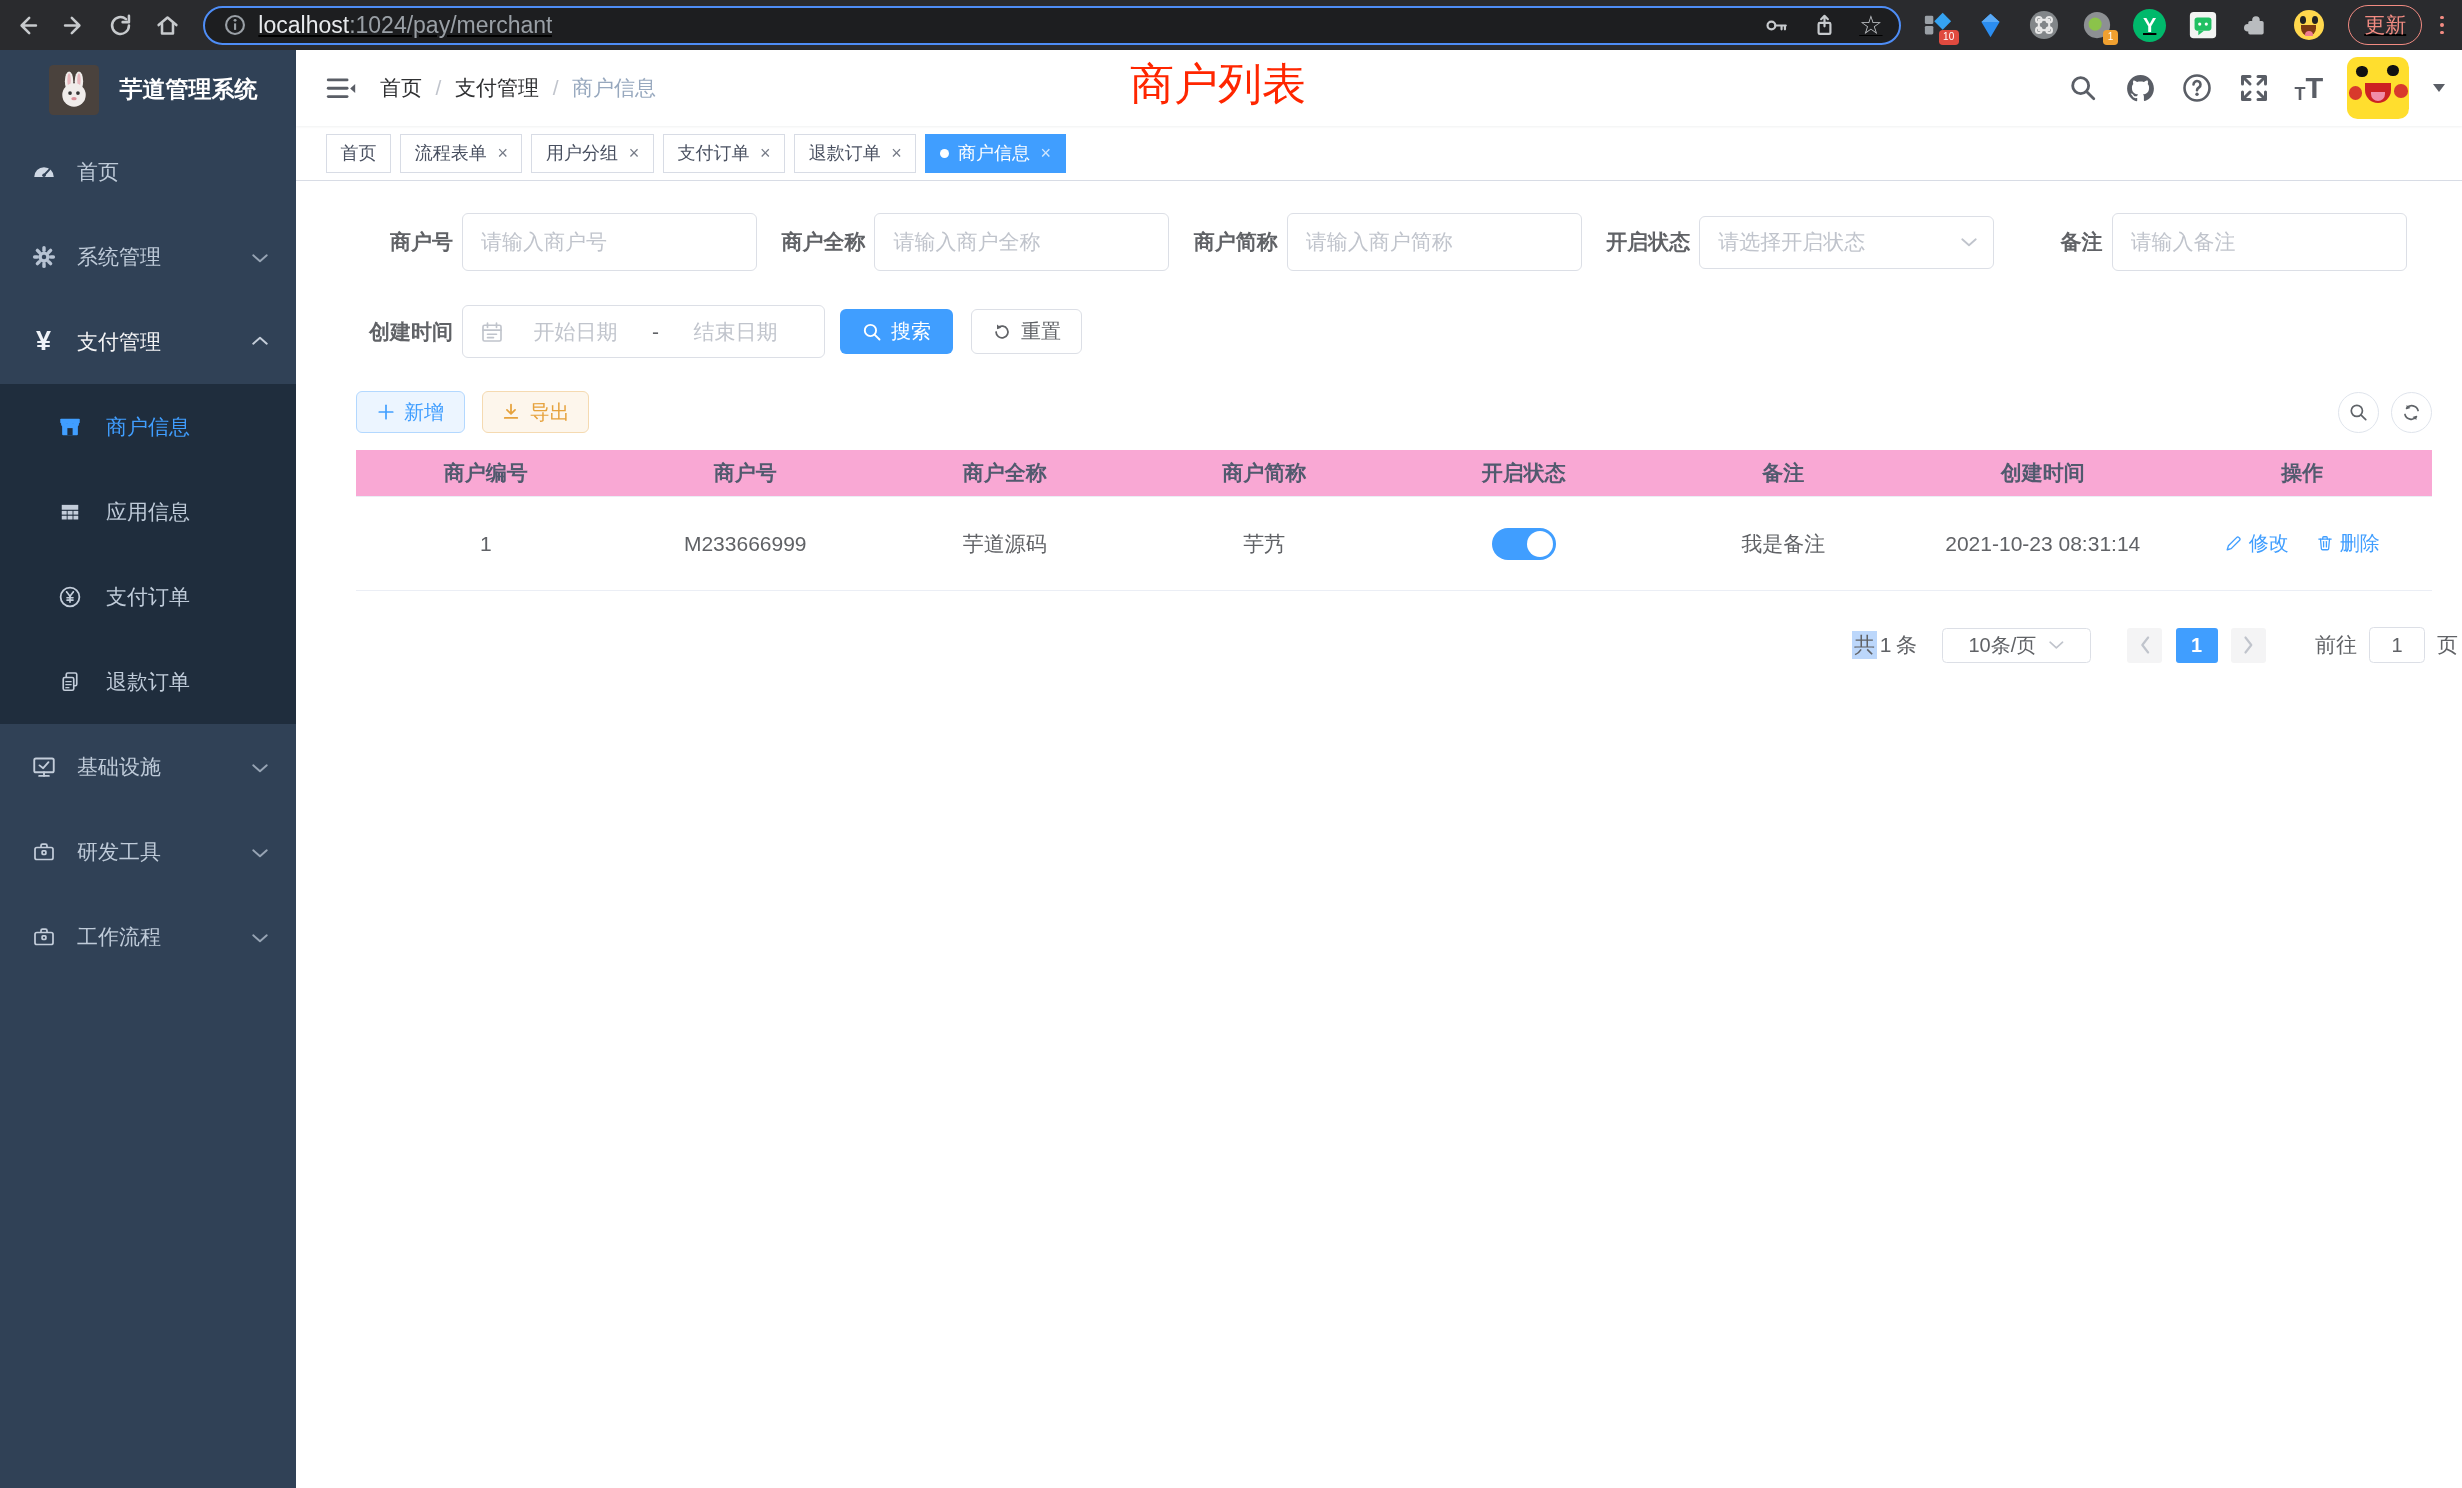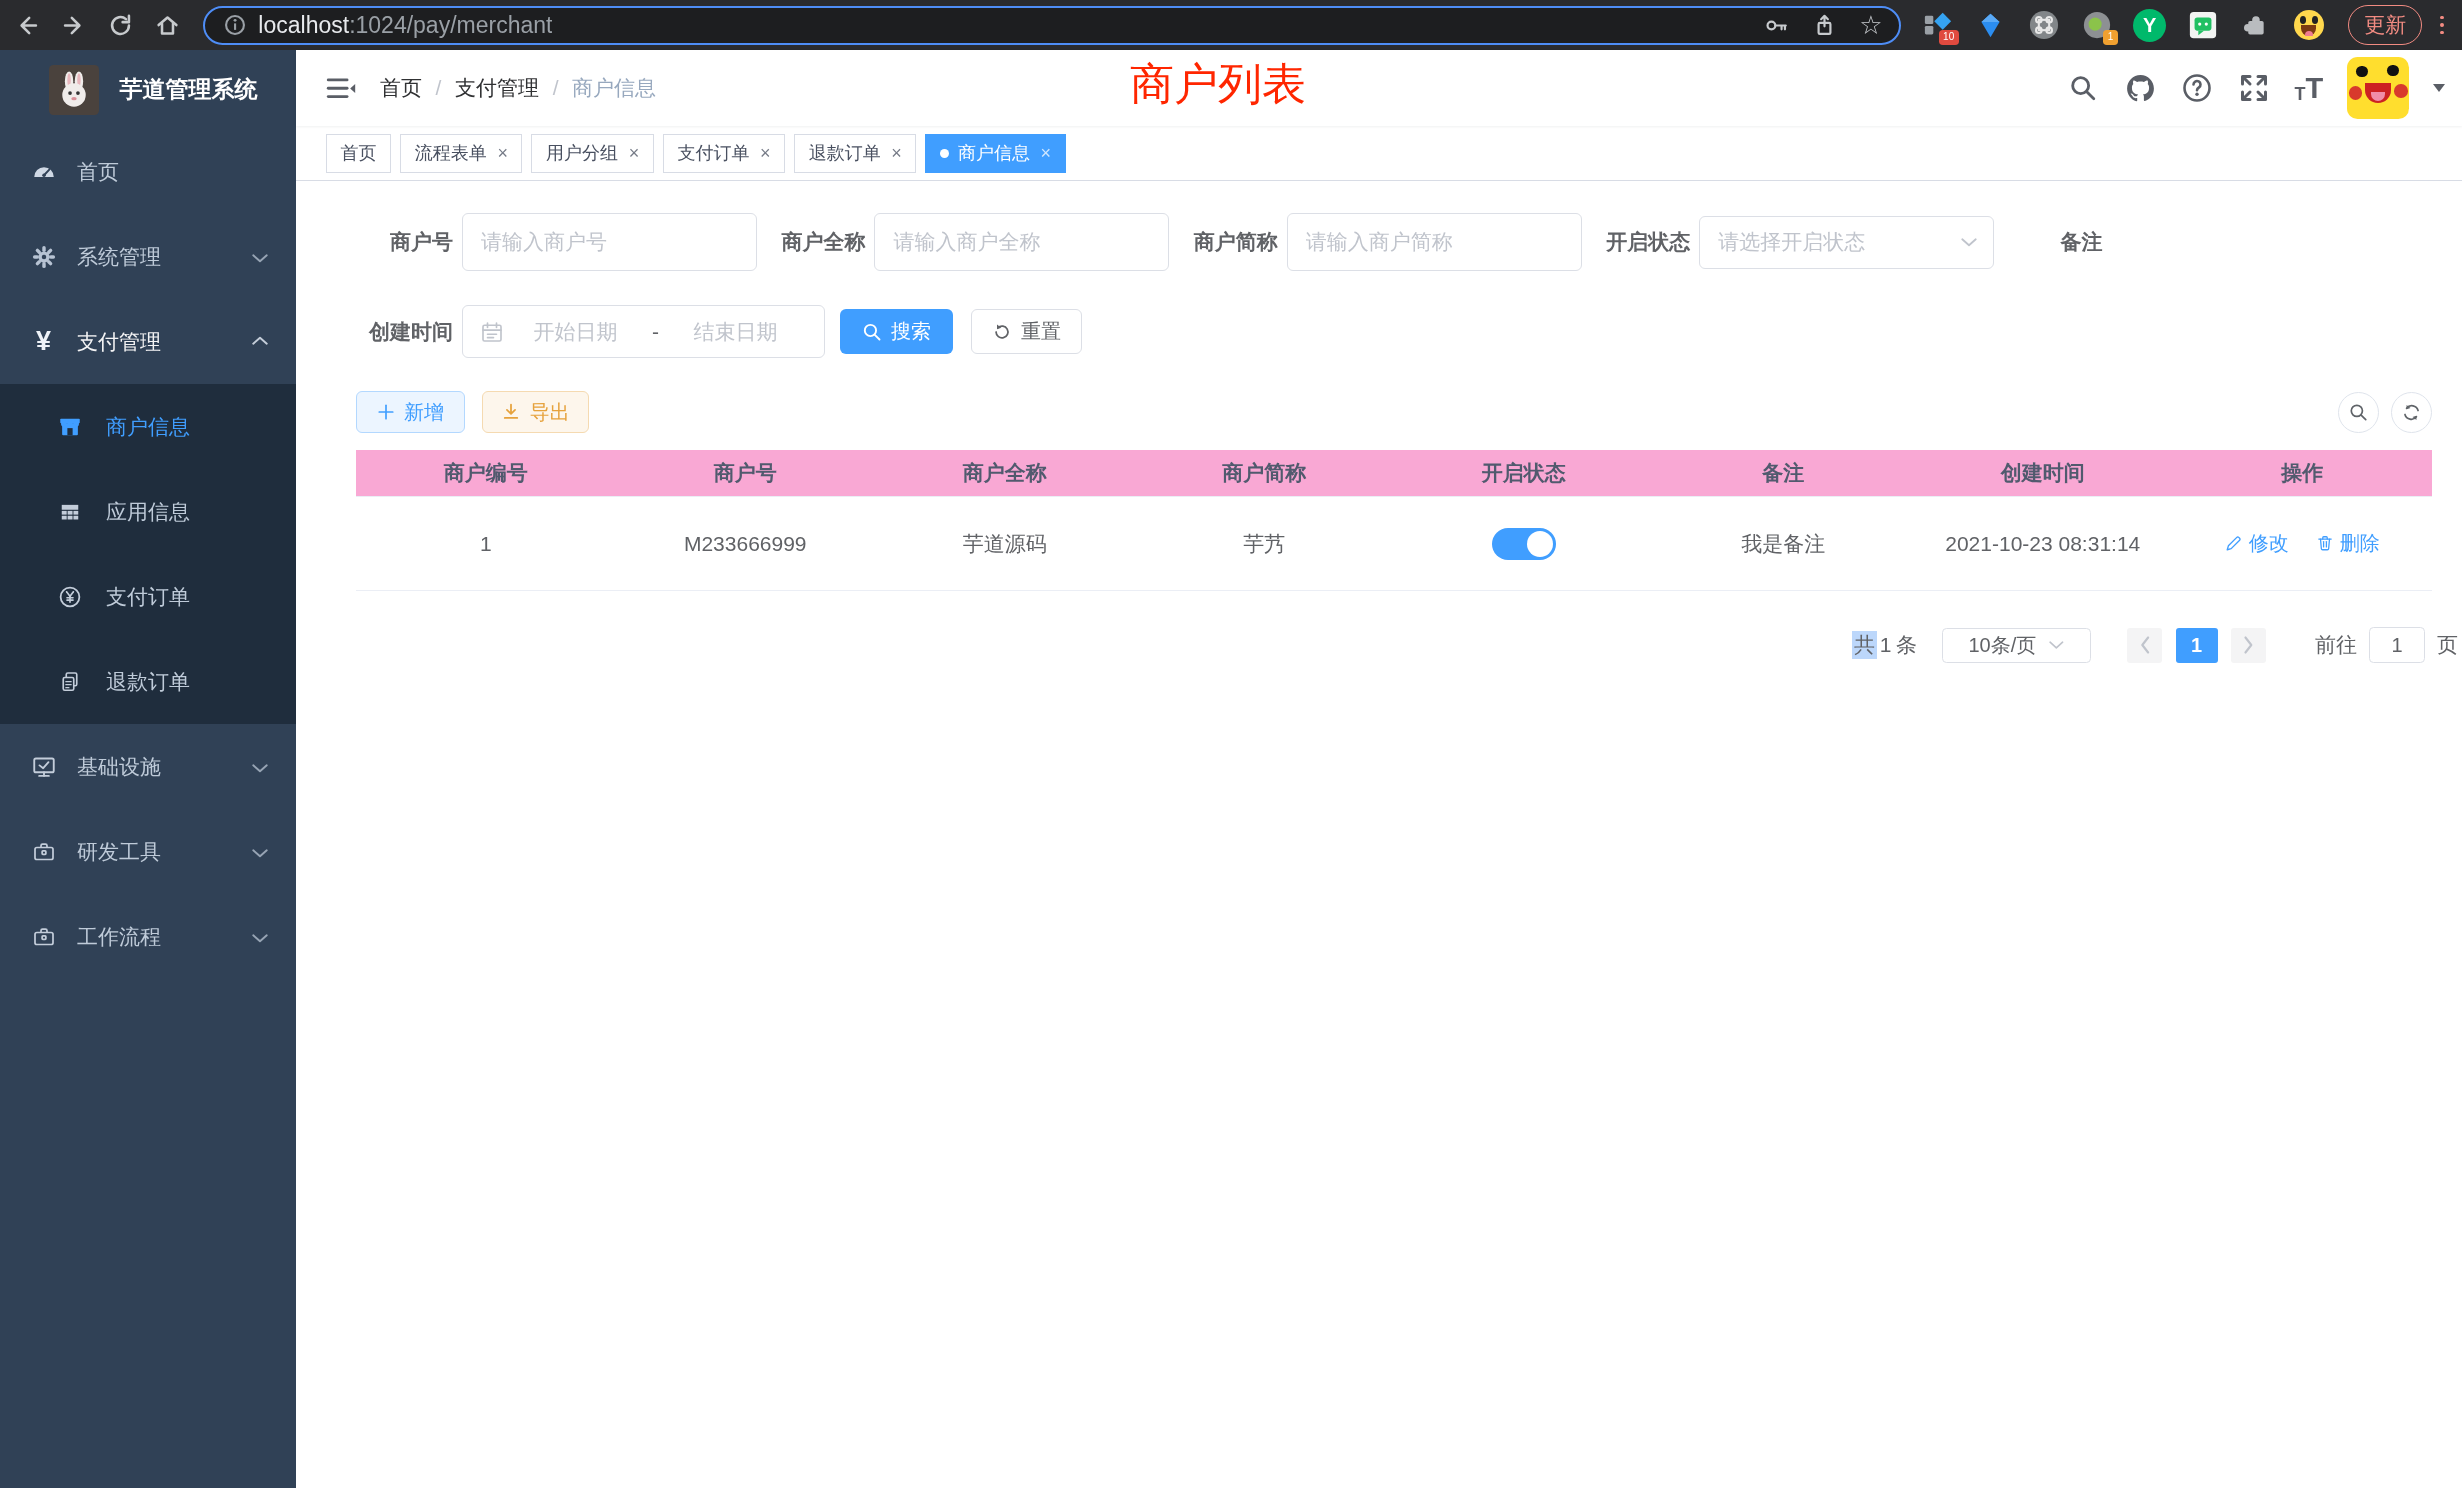--- a/index.html
+++ b/index.html
@@ -1,21 +1,21 @@
 <!DOCTYPE html>
 <html style="font-size:12px"><head>
 <meta charset="utf-8">
 <style>
   * { margin:0; padding:0; box-sizing:border-box; }
   html,body { width:2462px; height:1489px; overflow:hidden; }
   body { font-family:"Liberation Sans","DejaVu Sans",sans-serif; background:#fff; }
   .screen { width:2462px; height:1489px; position:relative; display:flex; flex-direction:column; }
 
   
-  .browser-bar { height:50px; flex:none; background:#2a2b2e; display:flex; align-items:center; padding:0 12px; }
+  .browser-bar { height:50px; flex:none; background:#2a2b2e; display:flex; align-items:center; padding:0 12px;text-decoration:underline; }
   .bnav { display:flex; align-items:center; gap:16.7px; flex:none; }
   .bicon { width:30px; height:30px; display:flex; align-items:center; justify-content:center; cursor:pointer; }
   .url-bar { flex:1; height:39px; margin-left:21px; border:2.3px solid #4e8df6; border-radius:20.5px; background:#1d1e20; display:flex; align-items:center; padding:0 16.7px; min-width:0; cursor:text; }
   .url-text { font-size:23px; margin-left:10.6px; white-space:nowrap; overflow:hidden; }
   .url-host { color:#e8eaed; }
   .url-rest { color:#9aa0a6; }
   .url-right { margin-left:auto; display:flex; align-items:center; gap:21px; }
   .star-glyph::before { content:"☆"; color:#c7cacd; font-size:26px; }
   .ext-icons { display:flex; align-items:center; gap:20px; margin-left:20px; flex:none; }
   .ext { width:33px; height:33px; position:relative; display:flex; align-items:center; justify-content:center; cursor:pointer; }
@@ -544,20 +544,21 @@
           <label class="flabel">商户简称</label>
           <input class="finput" placeholder="请输入商户简称" style="">
           <label class="flabel">开启状态</label>
           <div class="fselect">
             <span class="ph">请选择开启状态</span>
             <svg width="18" height="10.6" viewBox="0 0 24 14">
                 <polyline points="3,3 12,11 21,3" fill="none" stroke="#c0c4cc" stroke-width="2.4" stroke-linecap="round" stroke-linejoin="round"></polyline>
               </svg>
           </div>
           <label class="flabel">备注</label>
+          <input class="finput" placeholder="请输入备注" style="">
         </div>
 
         <div class="frow">
           <label class="flabel">创建时间</label>
           <div class="fdate">
             <svg width="24" height="24" viewBox="0 0 32 32">
                 <g fill="none" stroke="#c0c4cc" stroke-width="2.2" stroke-linecap="round">
                   <rect x="4" y="7" width="24" height="21" rx="2"></rect>
                   <line x1="10" y1="4" x2="10" y2="10"></line>
                   <line x1="22" y1="4" x2="22" y2="10"></line>

